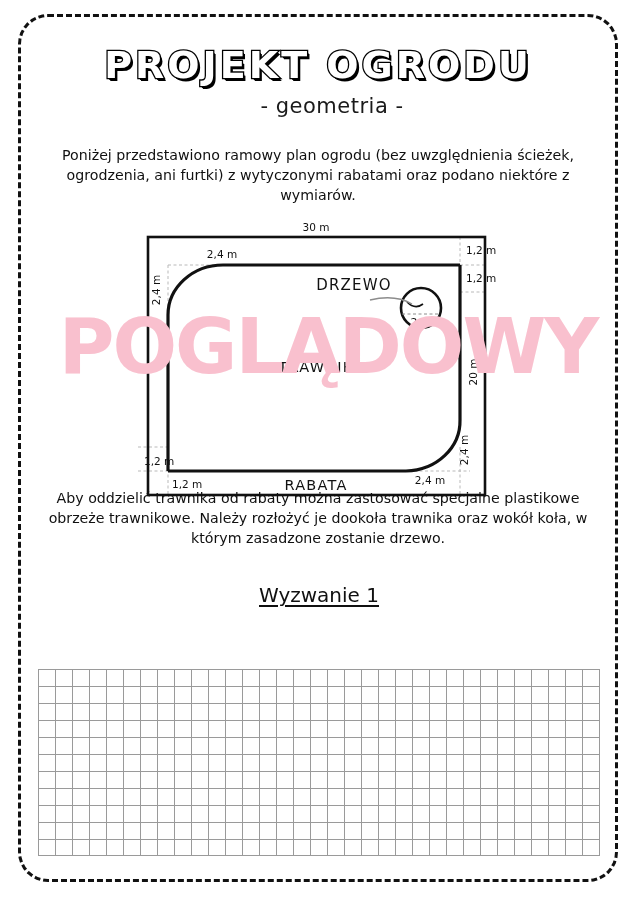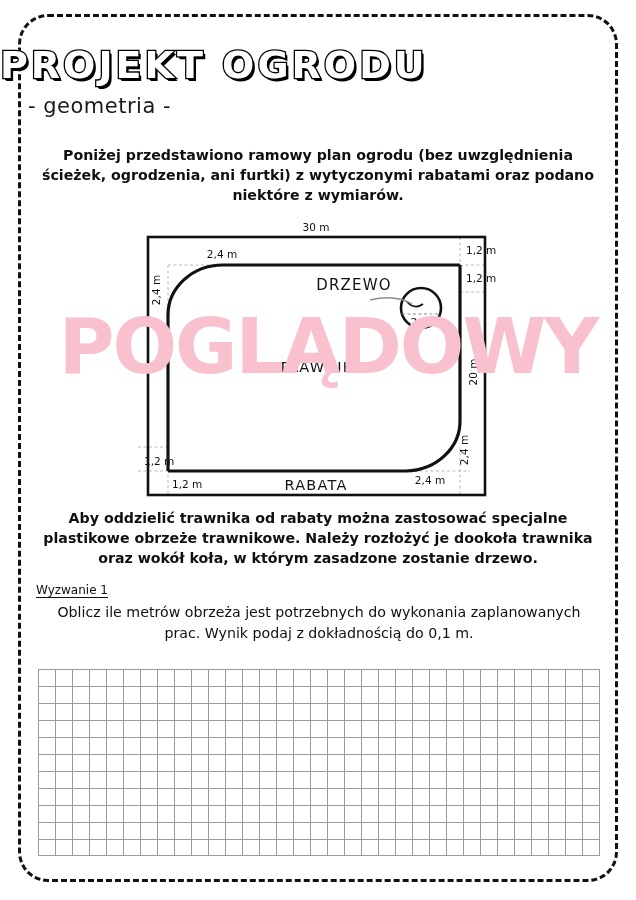--- a/index.html
+++ b/index.html
@@ -27,20 +27,21 @@
     border-radius: 30px;
     box-sizing: border-box;
   }
 
   
   .title-block {
     position: absolute;
     left: 0;
     top: 46px;
     width: 636px;
+    text-align: center;
   }
   .main-title {
     font-family: "DejaVu Sans", sans-serif;
     font-weight: bold;
     font-size: 38px;
     letter-spacing: 3px;
     line-height: 1.05;
     color: #ffffff;
     -webkit-text-stroke: 2.6px #000000;
     paint-order: stroke fill;
@@ -59,47 +60,47 @@
   }
 
   
   .para {
     position: absolute;
     font-family: "DejaVu Sans", sans-serif;
     font-size: 14.2px;
     line-height: 1.42;
     color: #101010;
     text-align: center;
-    font-weight: bold;
   }
   #intro-para {
     left: 38px;
     top: 145px;
     width: 560px;
   }
   #edging-para {
     left: 32px;
-    top: 508px;
+    top: 488px;
     width: 572px;
   }
 
   
   .challenge {
     position: absolute;
     left: 36px;
     top: 583px;
     width: 566px;
   }
   .challenge-heading {
     font-family: "DejaVu Sans", sans-serif;
-    font-size: 12px;
+    font-size: 20px;
     text-decoration: underline;
     text-underline-offset: 3px;
     color: #101010;
     margin-bottom: 5px;
+    text-align: center;
   }
   .challenge-text {
     font-family: "DejaVu Sans", sans-serif;
     font-size: 14.2px;
     line-height: 1.45;
     color: #101010;
     text-align: center;
     padding: 0 14px;
   }
 
@@ -234,16 +235,15 @@
 </div>
 
 <div class="watermark">
   <div class="wm-line-2">POGLĄDOWY</div>
 </div>
 
 <div class="para" id="edging-para">Aby oddzielić trawnika od rabaty można zastosować specjalne plastikowe obrzeże trawnikowe. Należy rozłożyć je dookoła trawnika oraz wokół koła, w którym zasadzone zostanie drzewo.</div>
 
 <div class="challenge">
   <div class="challenge-heading">Wyzwanie 1</div>
-  <div class="challenge-text">Oblicz ile metrów obrzeża jest potrzebnych do wykonania zaplanowanych prac. Wynik podaj z dokładnością do 0,1 m.</div>
 </div>
 
 <div class="answer-grid"></div>
 
 </body></html>

